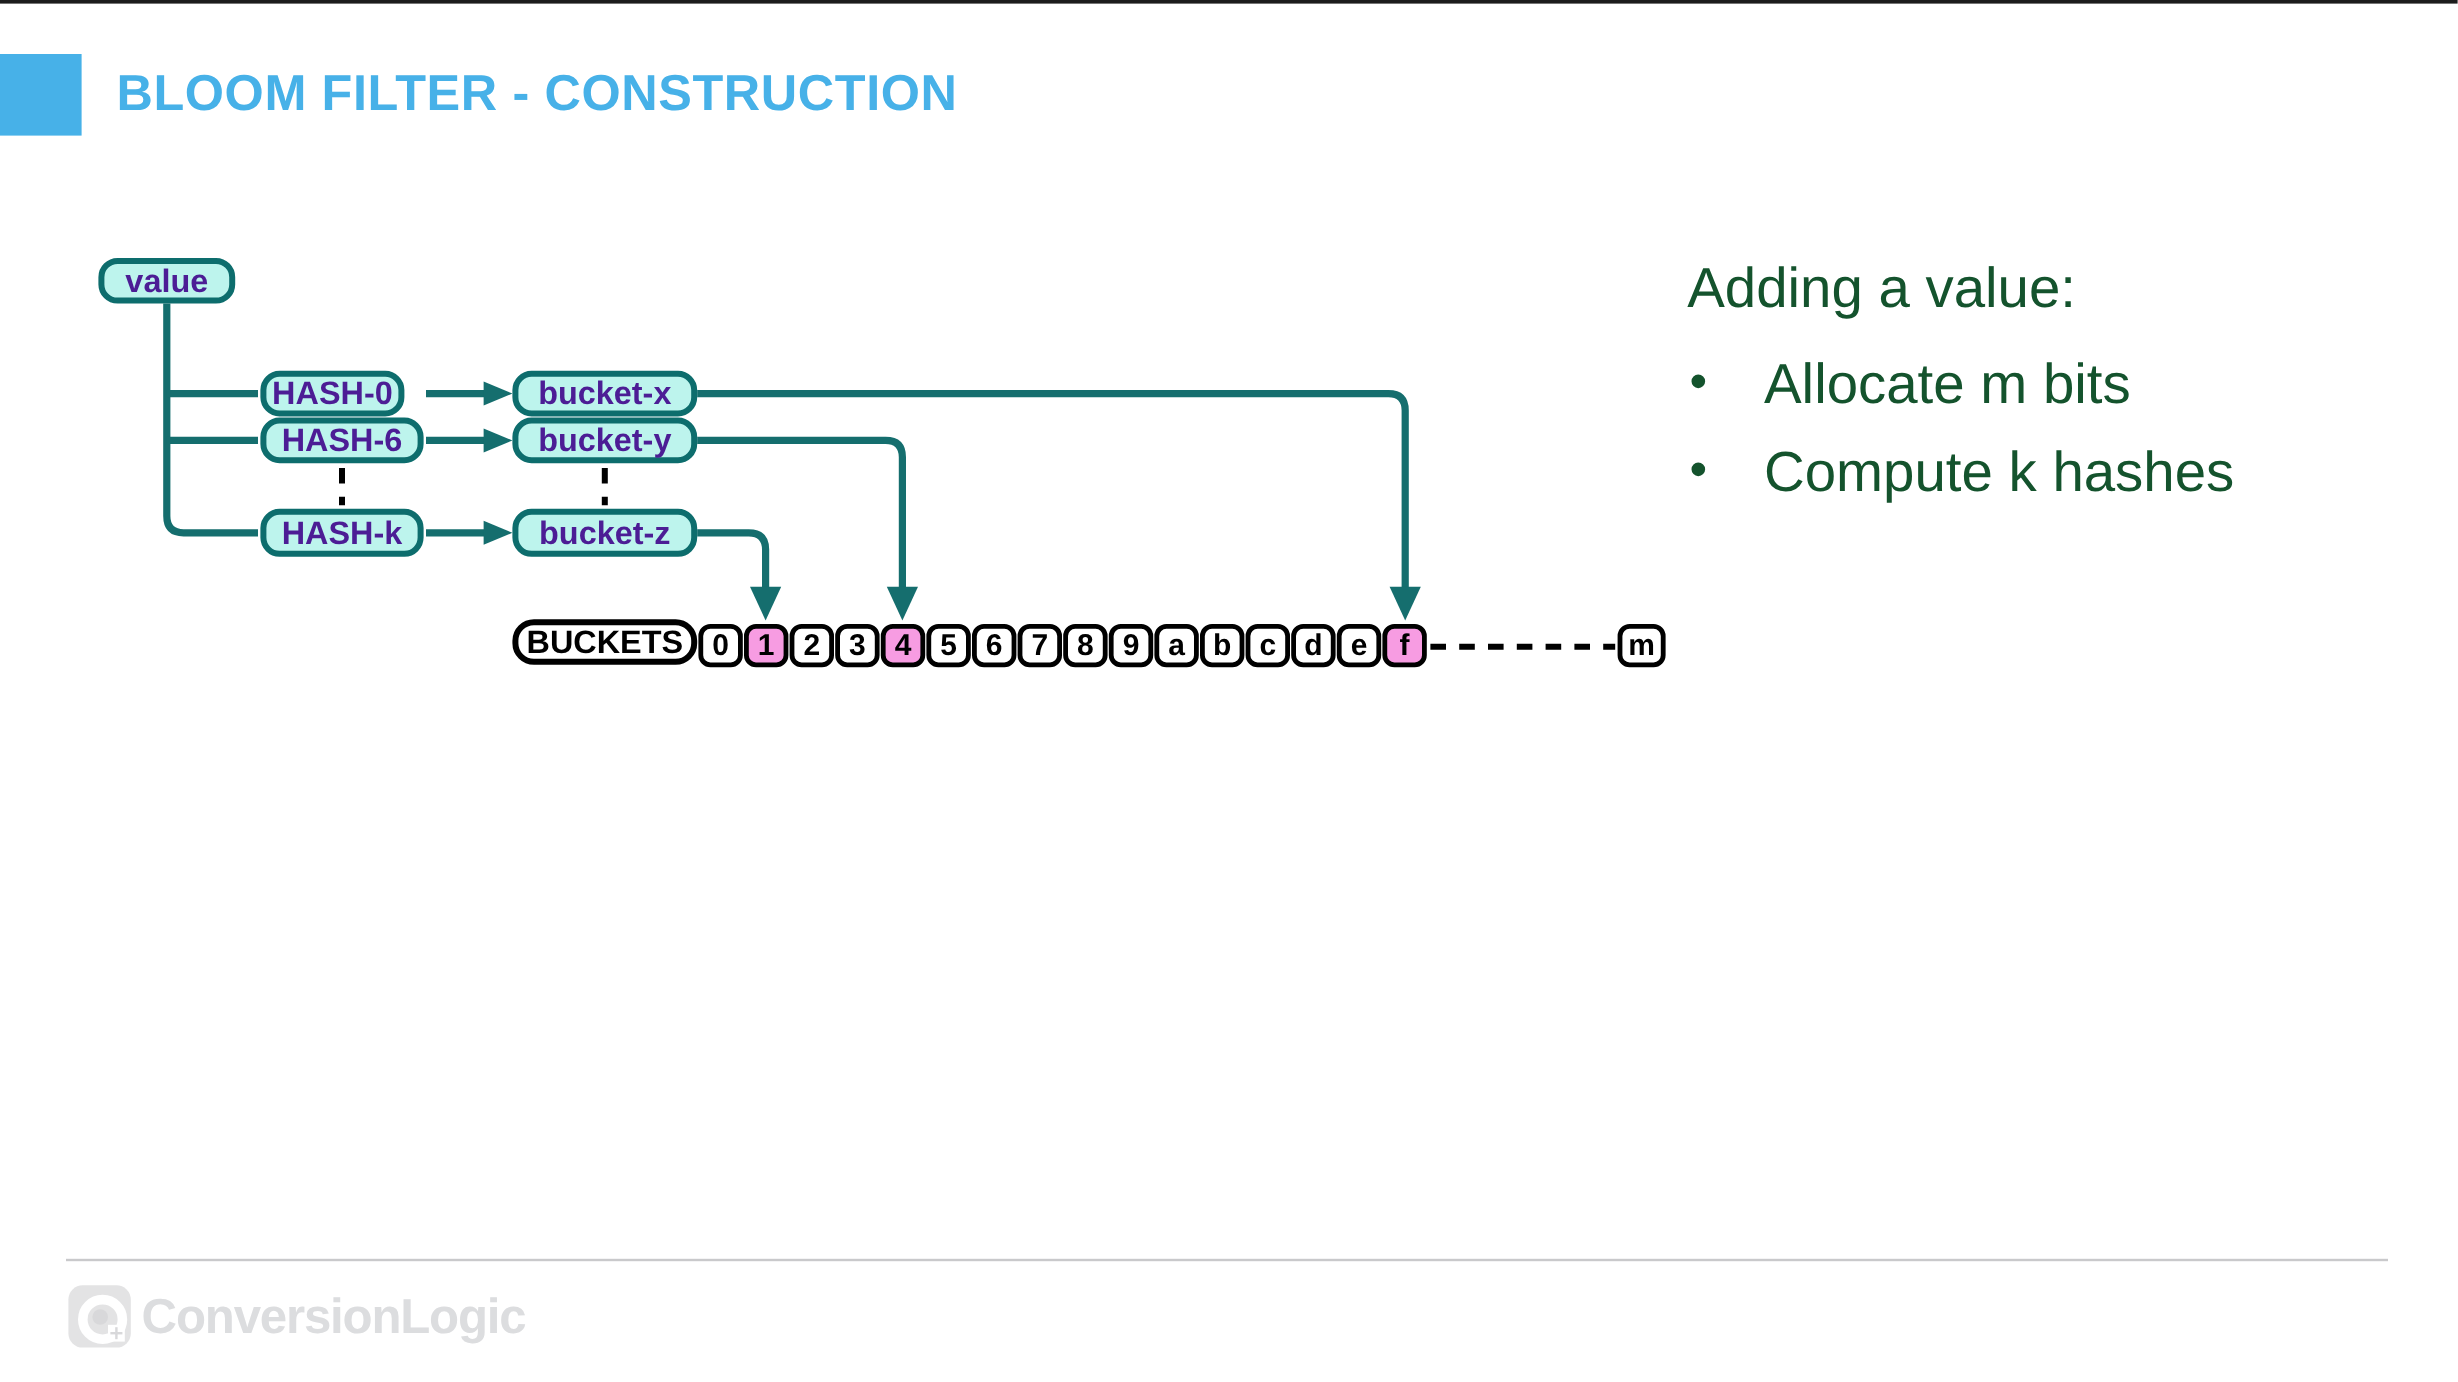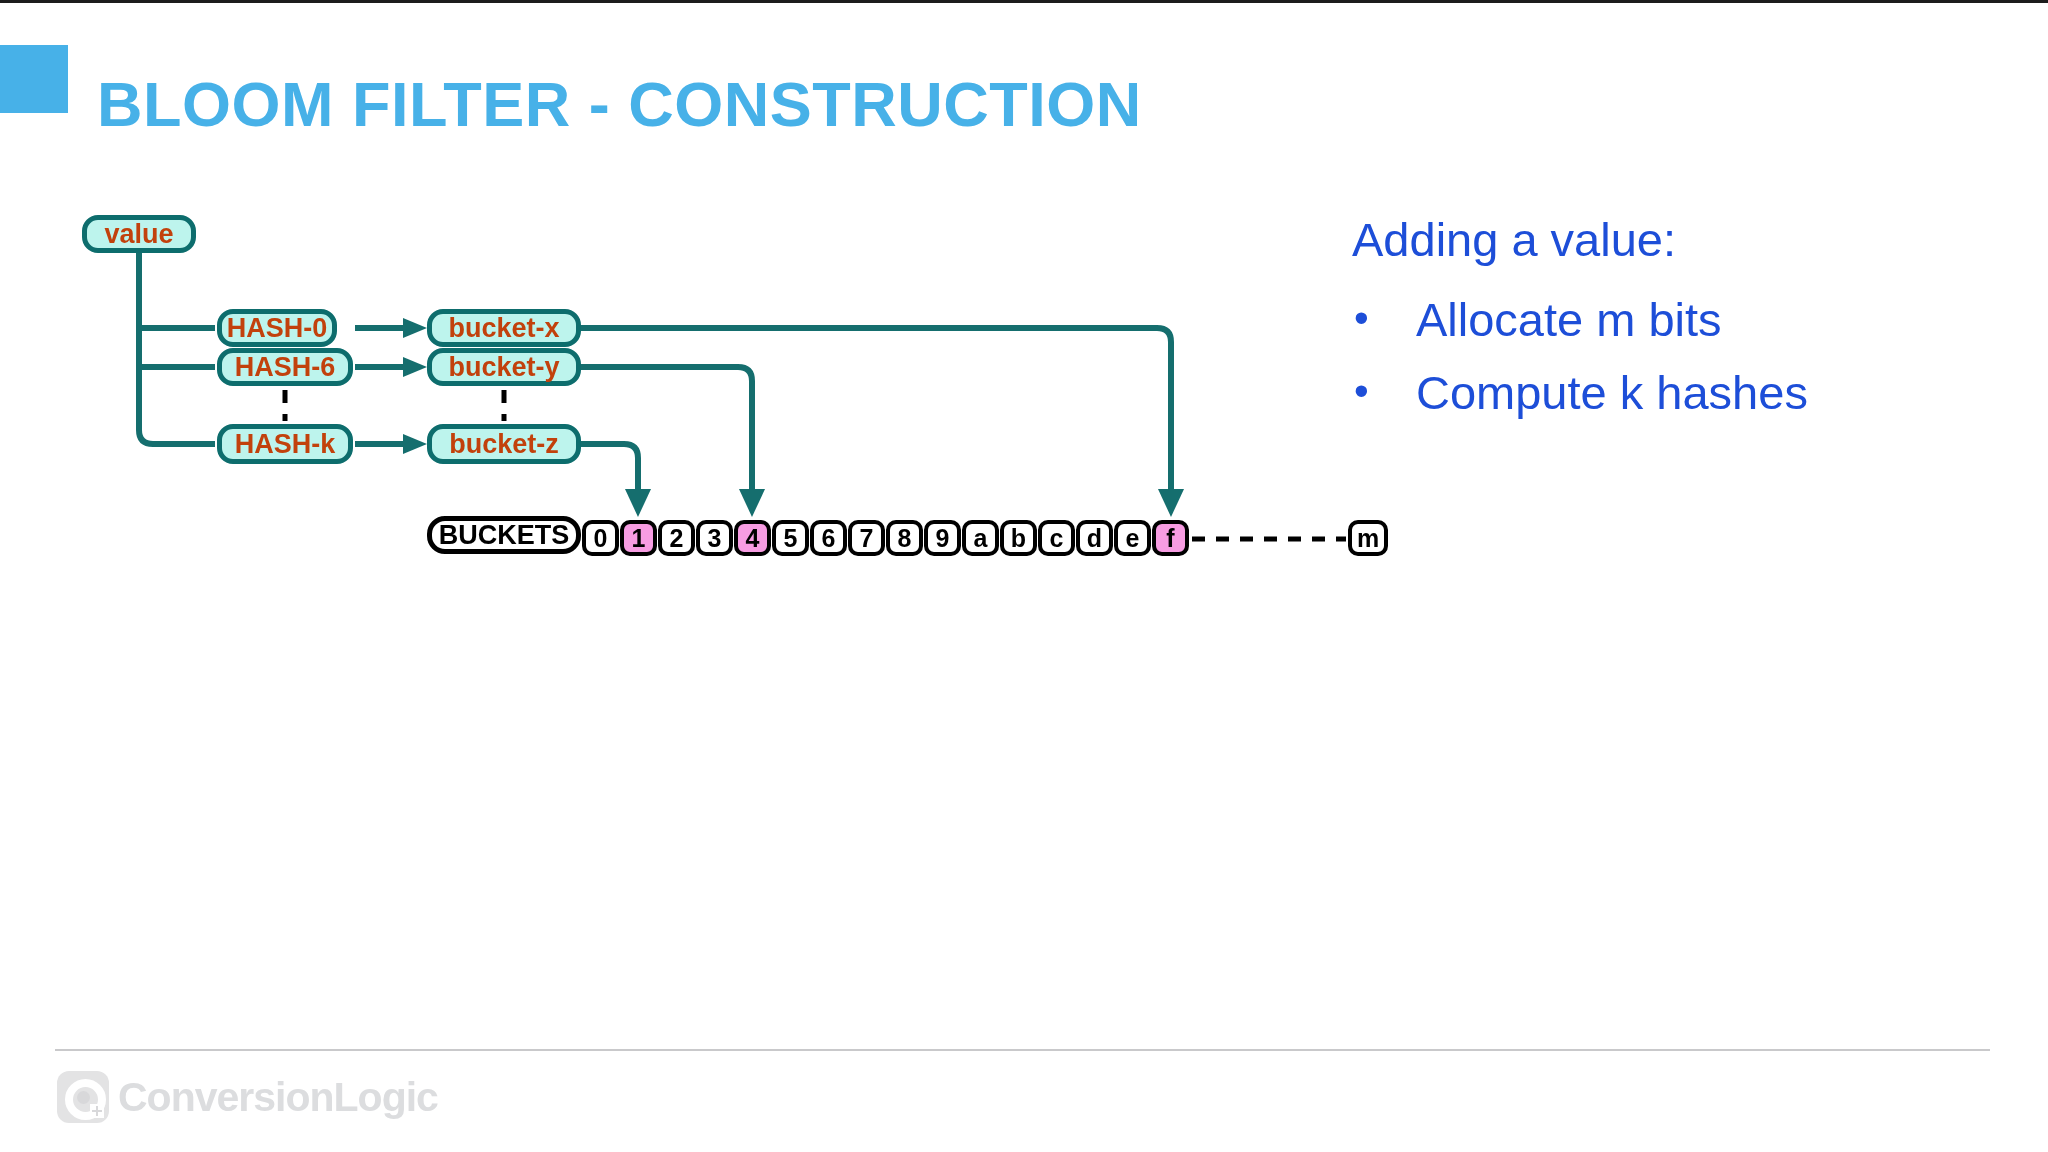--- a/index.html
+++ b/index.html
@@ -8,30 +8,30 @@
     background:#ffffff;
     font-family:"Liberation Sans", sans-serif;
     position:relative; overflow:hidden;
   }
   .top-edge { position:absolute; left:0; top:0; width:2048px; height:3px; background:#1c1c1c; }
 
   
   .accent-square { position:absolute; left:0; top:45px; width:68px; height:68px; background:#47b1e8; }
   .slide-title {
     position:absolute; left:97px; top:26px;
-    font-size:63px; font-weight:bold; color:#47b1e8; letter-spacing:0.5px;
+    font-size:42px; font-weight:bold; color:#47b1e8; letter-spacing:0.5px;
     white-space:nowrap;
   }
 
   
   .node {
     position:absolute; box-sizing:border-box;
     background:#bdf4ed; border:5px solid #0d6d6d; border-radius:16px;
     display:flex; align-items:center; justify-content:center;
-    font-weight:bold; font-size:27px; color:#c2410c;
+    font-weight:bold; font-size:27px; color:#4c1d95;
   }
   .n-value  { left:82px;  top:215px; width:114px; height:38px; }
   .n-hash0  { left:217px; top:309px; width:120px; height:38px; }
   .n-hash1  { left:217px; top:348px; width:136px; height:38px; }
   .n-hashk  { left:217px; top:424px; width:136px; height:40px; }
   .n-bx     { left:427px; top:309px; width:154px; height:38px; }
   .n-by     { left:427px; top:348px; width:154px; height:38px; }
   .n-bz     { left:427px; top:424px; width:154px; height:40px; }
 
   
@@ -55,21 +55,21 @@
     display:flex; align-items:center; justify-content:center;
     font-weight:bold; font-size:25px; color:#000;
   }
 
   .connectors { position:absolute; left:0; top:0; pointer-events:none; }
   .connectors path { fill:none; stroke:#156e6e; stroke-width:6; }
   .connectors path.dash { stroke:#000; stroke-width:5; stroke-dasharray:13 11; }
   .connectors polygon { fill:#156e6e; }
 
   
-  .notes { position:absolute; left:1352px; top:212px; width:640px; color:#1d4ed8; }
+  .notes { position:absolute; left:1406px; top:212px; width:640px; color:#14532d; }
   .notes-heading { font-size:47px; font-weight:normal; margin:0 0 26px 0; }
   .notes ul { list-style:none; margin:0; padding:0; }
   .notes li { position:relative; font-size:47px; padding-left:64px; margin-bottom:19px; line-height:1.15; }
   .notes li::before { content:"\2022"; position:absolute; left:2px; top:1px; font-size:42px; }
 
   
   .footer-line { position:absolute; left:55px; top:1049px; width:1935px; height:2px; background:#c9c9cb; }
   .brand { position:absolute; left:57px; top:1071px; display:flex; align-items:center; gap:9px; }
   .brand-icon { position:relative; width:52px; height:52px; background:#e3e3e4; border-radius:12px; }
   .brand-icon .ring { position:absolute; left:8px; top:8px; width:25px; height:25px; border:8px solid #fff; border-radius:50%; }

